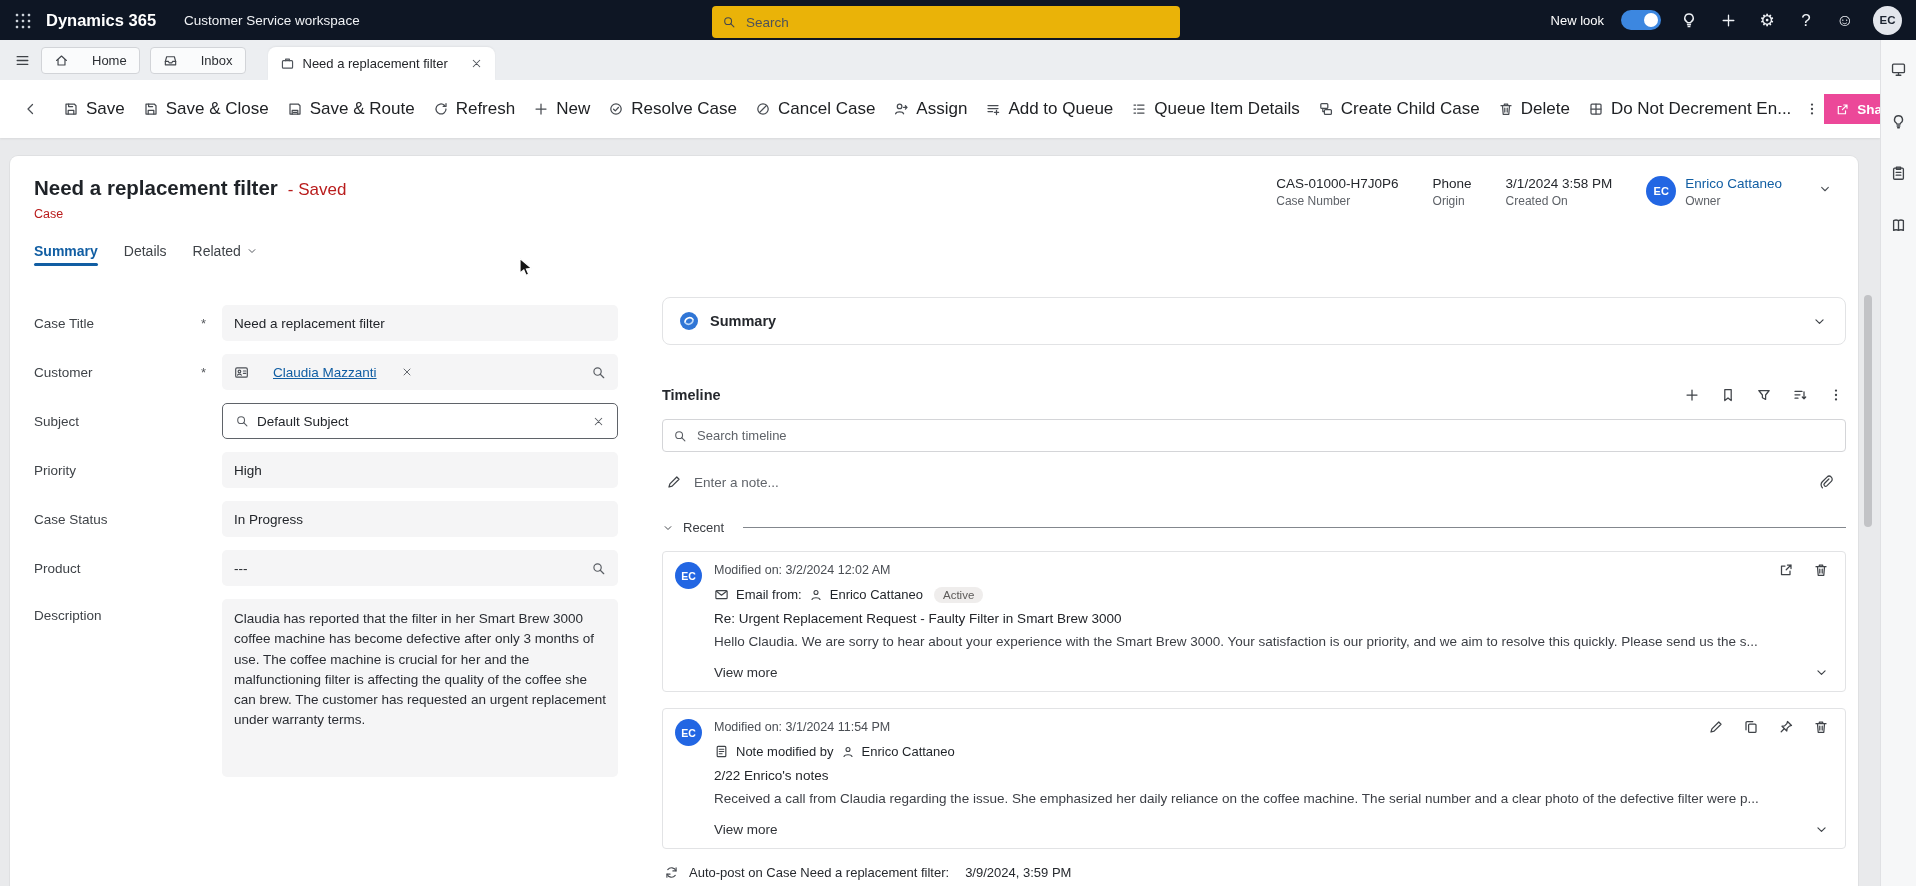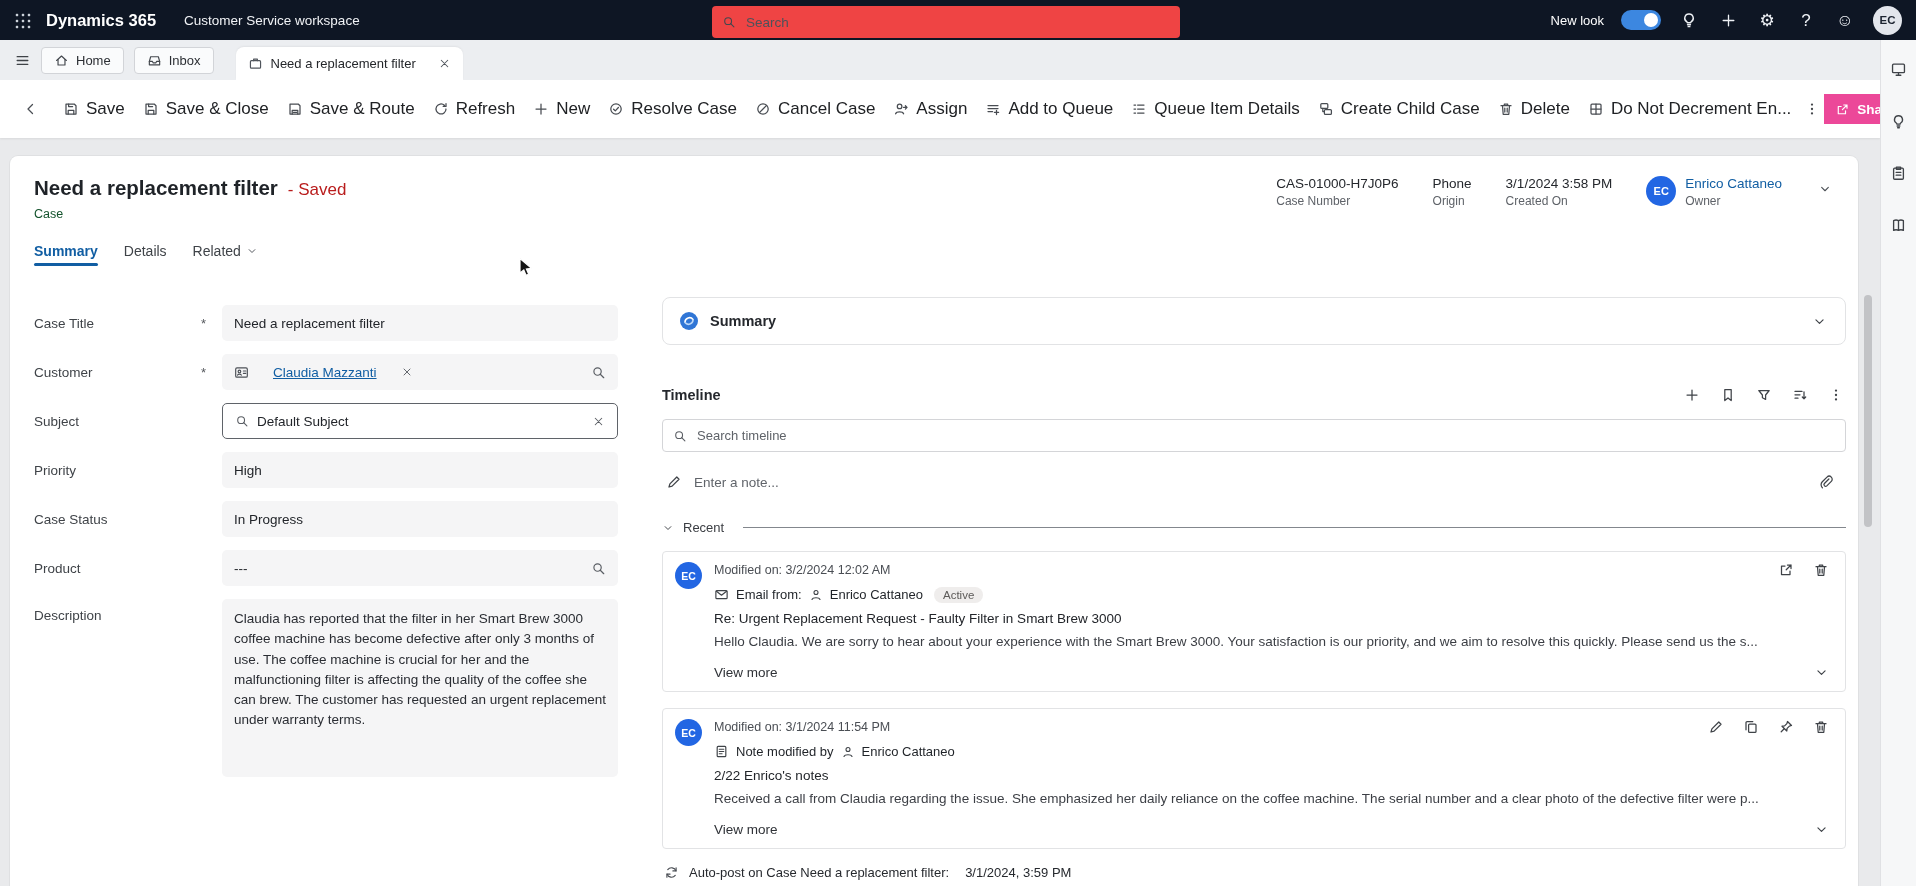--- a/index.html
+++ b/index.html
@@ -13,38 +13,38 @@
   .ic .f{fill:currentColor;stroke:none}
 
   
   .topbar{position:absolute;left:0;top:0;width:100%;height:40px;background:#0e1624;display:flex;
           align-items:center;padding:0 14px;color:#fff;z-index:40}
   .waffle{width:17px;height:17px;margin-right:15px;
           background-image:radial-gradient(circle,#ccd2da 1.5px,transparent 1.6px);
           background-size:6px 6px}
   .brand{font-size:16.5px;font-weight:700;white-space:nowrap;margin-right:28px}
   .workspace{font-size:13.5px;color:#f1f3f6;white-space:nowrap}
-  .tsearch{position:absolute;left:712px;top:6px;width:468px;height:28px;background:#ef4444;
+  .tsearch{position:absolute;left:712px;top:6px;width:468px;height:28px;background:#eab308;
            border-radius:4px;display:flex;align-items:center;gap:8px;padding:16px 10px;color:#43474e}
   .tsearch input{flex:1;border:0;outline:0;background:transparent;font:13.5px "Liberation Sans",sans-serif;color:#24272c}
   .tsearch input::placeholder{color:#4d525a}
   .top-right{margin-left:auto;display:flex;align-items:center;gap:17px}
   .newlook{font-size:13px;color:#fff}
   .toggle{width:40px;height:20px;border-radius:10px;background:#3c87e0;position:relative}
   .toggle .knob{position:absolute;right:3px;top:3px;width:14px;height:14px;border-radius:50%;background:#fff}
   .tbicon{width:22px;height:22px;display:flex;align-items:center;justify-content:center;color:#eef1f5;
           font-size:17px;line-height:1}
   .avatar-top{width:29px;height:29px;border-radius:50%;background:#e3e6ec;color:#1d2431;display:flex;
               align-items:center;justify-content:center;font-size:11.5px;font-weight:700}
 
   
   .tabstrip{position:absolute;left:0;top:40px;right:36px;height:40px;background:#eceef1;display:flex;
             align-items:center;padding-left:10px;z-index:20}
   .hamb{color:#3e4247;margin:0 10px 0 4px}
-  .chip{height:27px;display:flex;align-items:center;gap:7px;padding:0 12px;border:1px solid #d2d4d8;
+  .chip{height:27px;display:flex;align-items:center;gap:23px;padding:0 12px;border:1px solid #d2d4d8;
         border-radius:4px;background:#fafbfc;color:#2b2e33;font-size:13px;margin-right:10px}
   .chip svg{color:#44484e}
   .activetab{align-self:flex-end;height:33px;display:flex;align-items:center;gap:8px;padding:0 12px;
              background:#fff;border-radius:8px 8px 0 0;font-size:13px;color:#24262a;margin-left:12px;
              box-shadow:0 -1px 2px rgba(0,0,0,.05)}
   .activetab svg{color:#50555c}
   .tclose{margin-left:14px;color:#5a5e64;display:flex}
 
   
   .cmdbar{position:absolute;left:0;top:80px;right:36px;height:58px;background:#fff;display:flex;
@@ -57,21 +57,21 @@
   .sharebtn{margin-left:auto;margin-right:44px;display:flex;align-items:center;gap:7px;background:#ec4899;
             color:#fff;border:0;border-radius:0;height:30px;padding:0 11px;font-size:13.5px;font-weight:700}
 
   
   .card{position:absolute;left:10px;top:156px;width:1848px;bottom:0;background:#fff;
         border-radius:8px 8px 0 0;box-shadow:0 0 0 1px rgba(0,0,0,.04);overflow:hidden}
   .chead{position:relative;padding:20px 24px 0 24px}
   .ctitle-row{display:flex;align-items:baseline;gap:10px}
   .ctitle{font-size:20.5px;font-weight:700;color:#1f2328;margin:0}
   .saved{font-size:17px;color:#b91c1c}
-  .entity{font-size:12.5px;color:#14532d;margin-top:7px}
+  .entity{font-size:12.5px;color:#b91c1c;margin-top:7px}
   .cstats{position:absolute;right:24px;top:20px;display:flex;align-items:flex-start;gap:34px}
   .stat .v{font-size:13.5px;color:#25282d;white-space:nowrap}
   .stat .l{font-size:12px;color:#5e6268;margin-top:3px}
   .owner{display:flex;gap:9px}
   .owner .av{width:30px;height:30px;border-radius:50%;background:#2266e3;color:#fff;font-size:11px;
              font-weight:700;display:flex;align-items:center;justify-content:center}
   .owner .nm{font-size:13.5px;color:#115ea3;white-space:nowrap}
   .hchev{border:0;background:transparent;color:#4a4e54;margin-top:4px;display:flex;padding:2px}
 
   .ftabs{display:flex;gap:26px;padding:0 24px;margin-top:22px;font-size:14px;color:#3f4348;align-items:flex-end}
@@ -708,21 +708,21 @@
       </div>
 
       <div class="autopost">
         <span style="color:#4a4e54;display:flex">
             <svg class="ic" width="15" height="15" viewBox="0 0 16 16">
               <path class="s" d="M12.7 6.3A5 5 0 0 0 4 4.9M3.3 9.7A5 5 0 0 0 12 11.1"></path>
               <path class="s" d="M12.9 2.9v3.4h-3.4M3.1 13.1V9.7h3.4"></path>
             </svg>
           </span>
         <span>Auto-post on Case Need a replacement filter:</span>
-        <span class="t">3/1/2024, 3:59 PM</span>
+        <span class="t">3/9/2024, 3:59 PM</span>
       </div>
 
     </div>
   </div>
 </div>
 
 <div class="scrollthumb"></div>
 <div class="rail">
   <button class="railbtn">
       <svg class="ic" width="17" height="17" viewBox="0 0 16 16">

